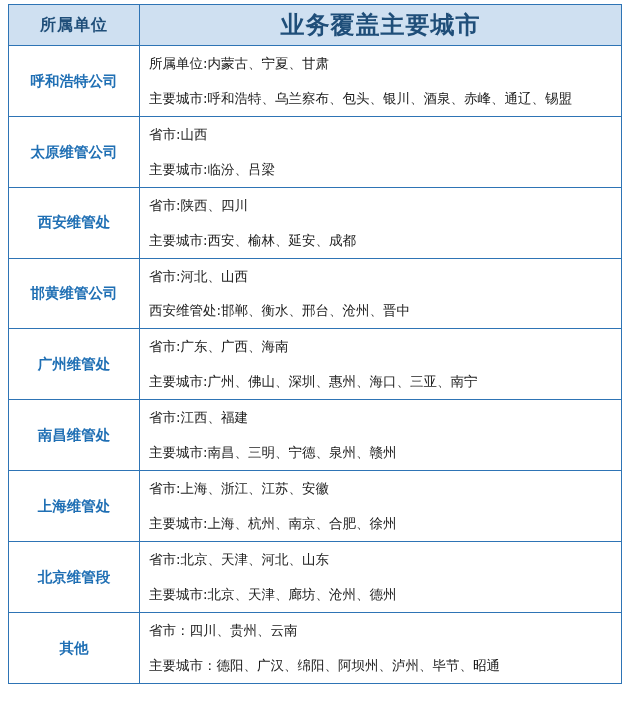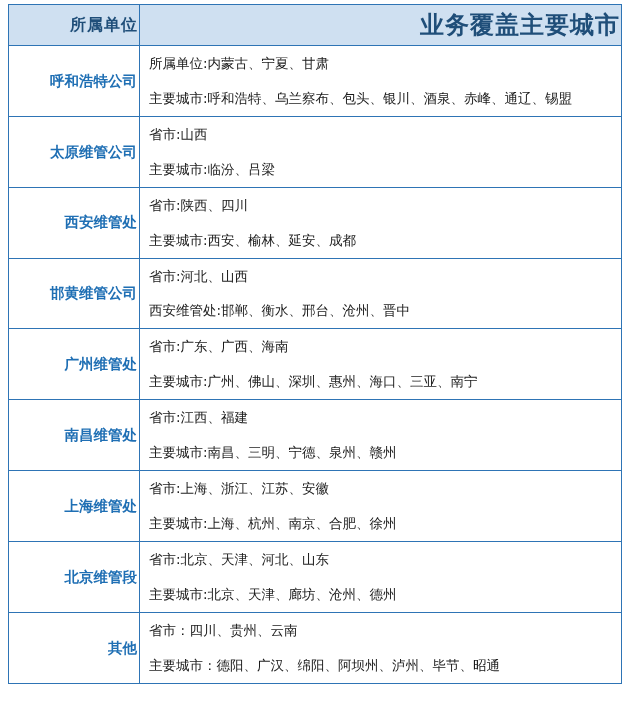--- a/index.html
+++ b/index.html
@@ -26,34 +26,34 @@
   }
   table.coverage th, table.coverage td {
     border: 1px solid #2e74b5;
     vertical-align: middle;
   }
   thead th {
     background: #cfe0f1;
     color: #1f4e79;
     font-weight: bold;
     font-size: 17px;
-    text-align: right;
+    text-align: center;
     height: 38px;
     letter-spacing: 1px;
   }
   thead th.col-unit {
     width: 128px;
     font-size: 16px;
   }
   thead th.col-cities {
     font-size: 24px;
   }
   td.unit-cell {
     width: 128px;
-    text-align: right;
+    text-align: center;
     color: #1f6fb4;
     font-weight: bold;
     font-size: 14.5px;
     background: #ffffff;
     padding: 6px 2px;
     line-height: 1.4;
   }
   td.cities-cell {
     padding: 7px 8px 7px 9px;
     color: #1a1a1a;

